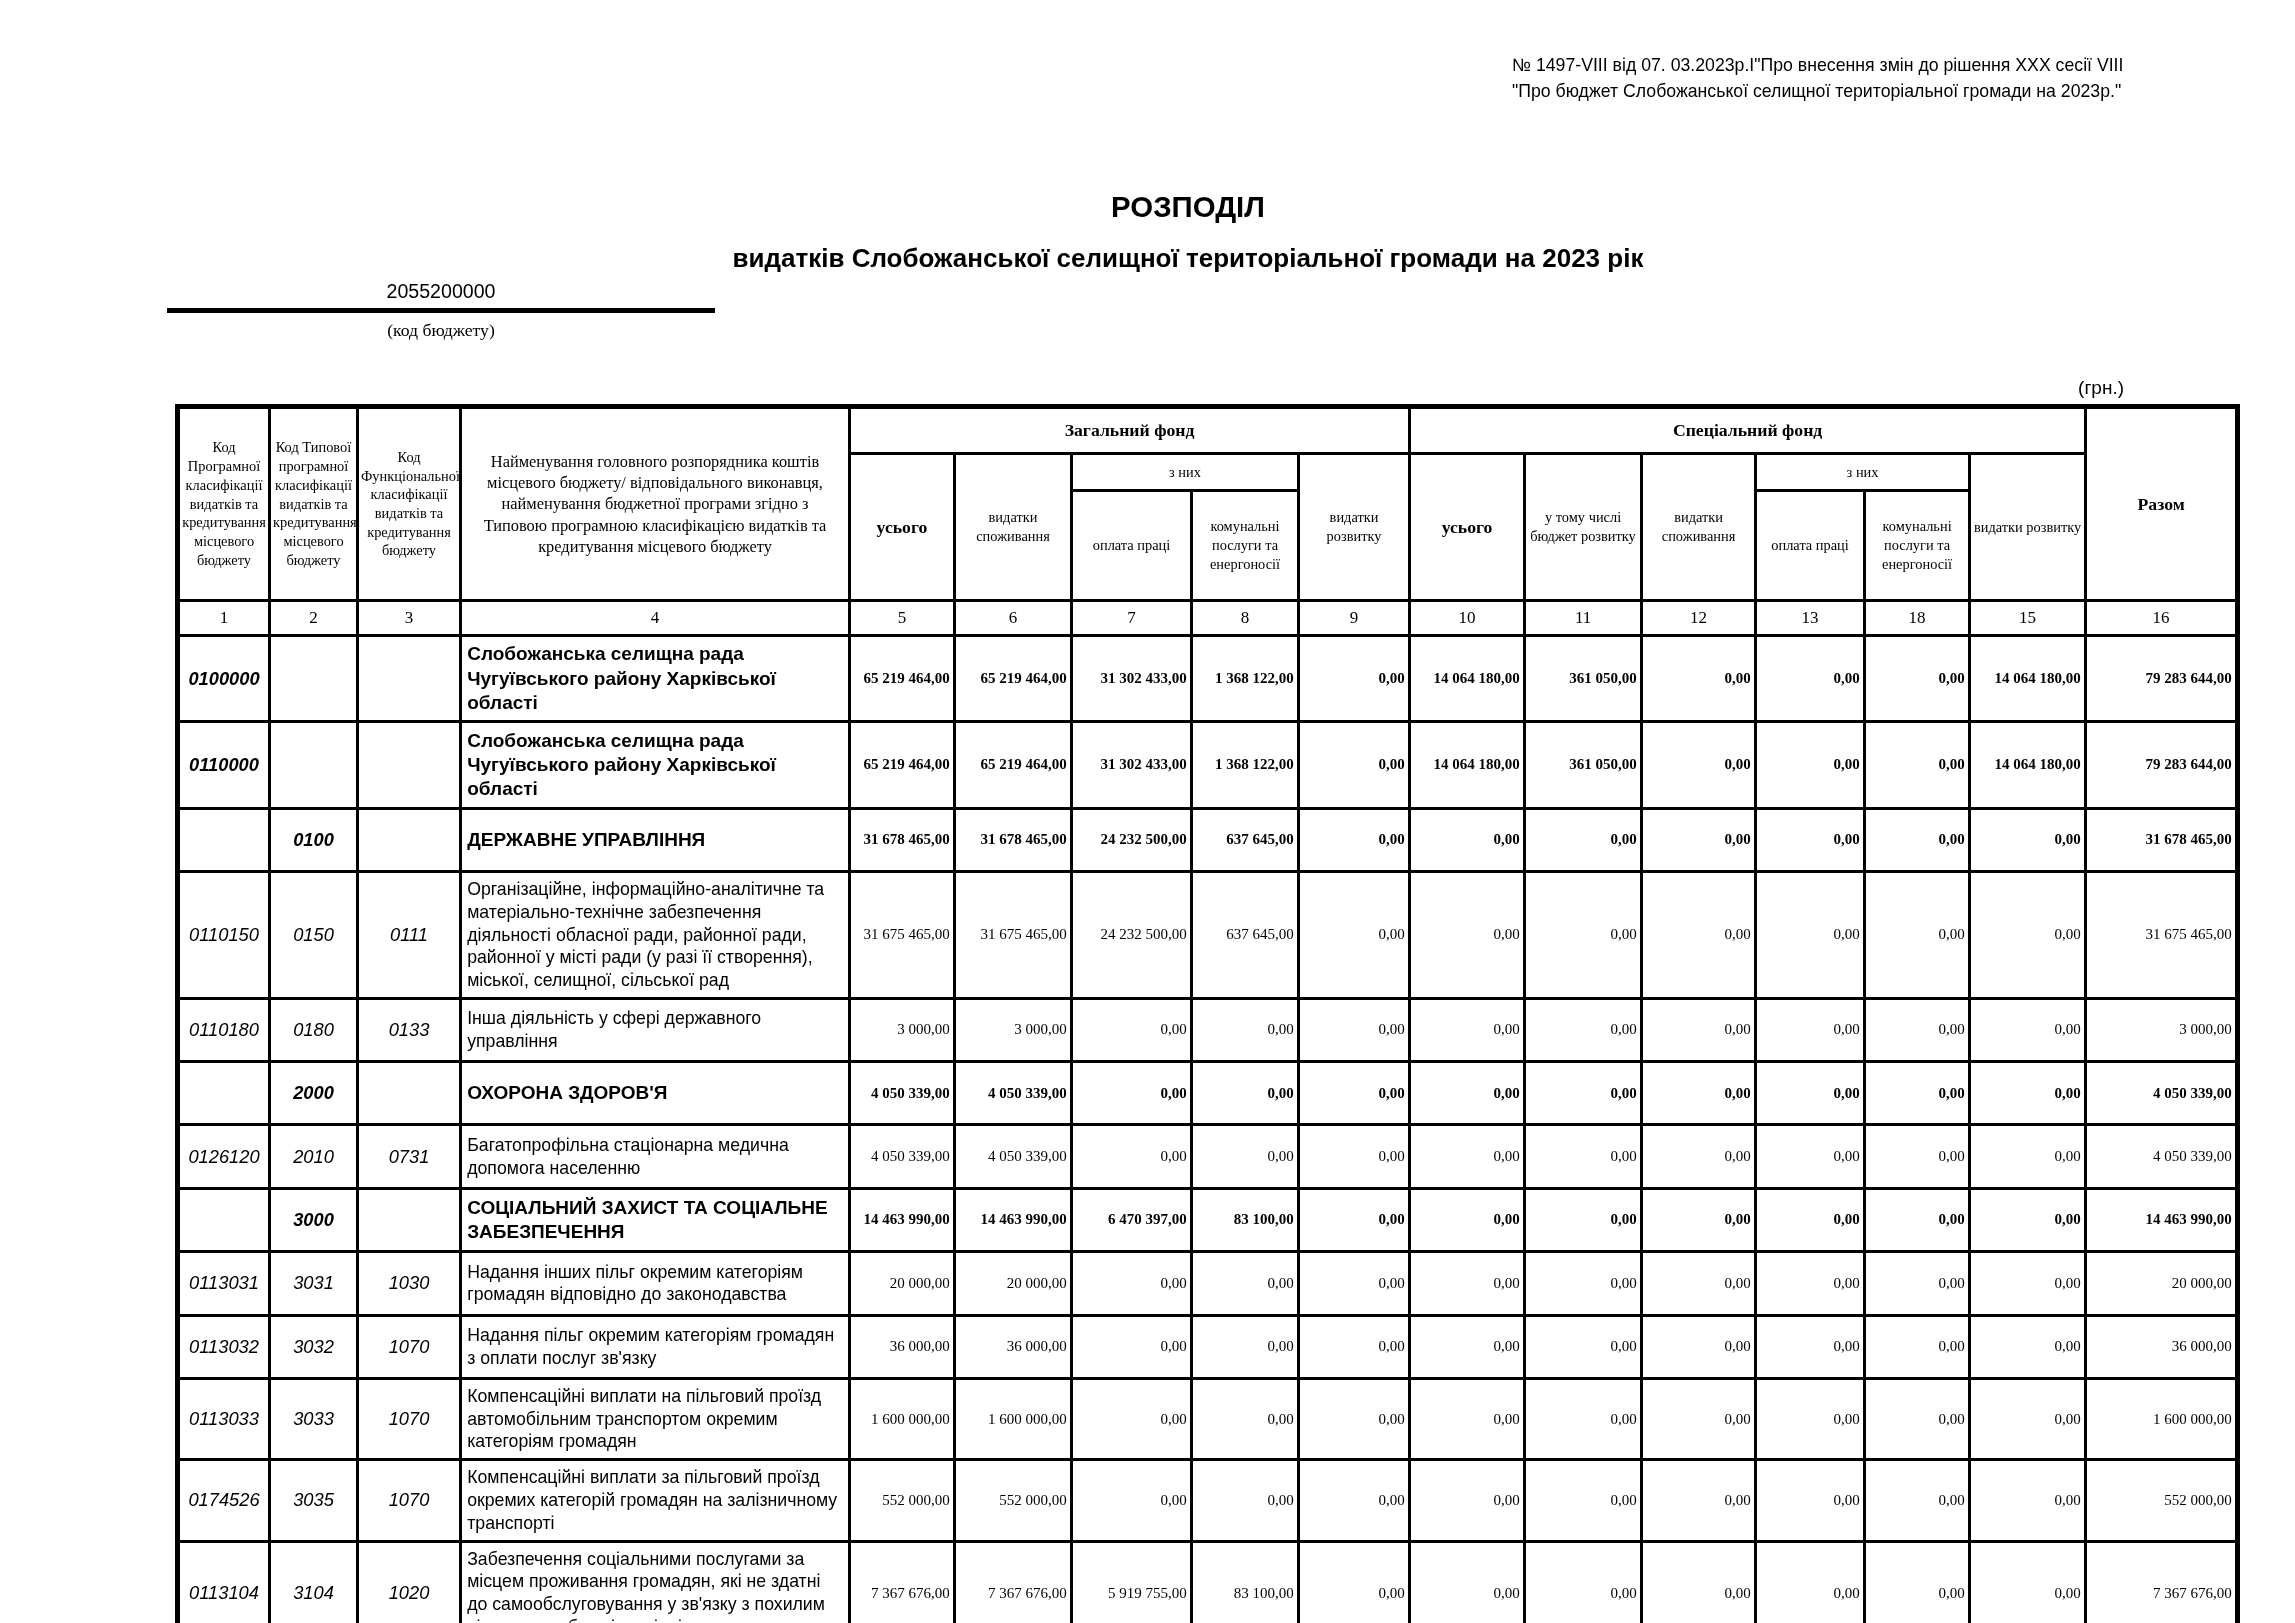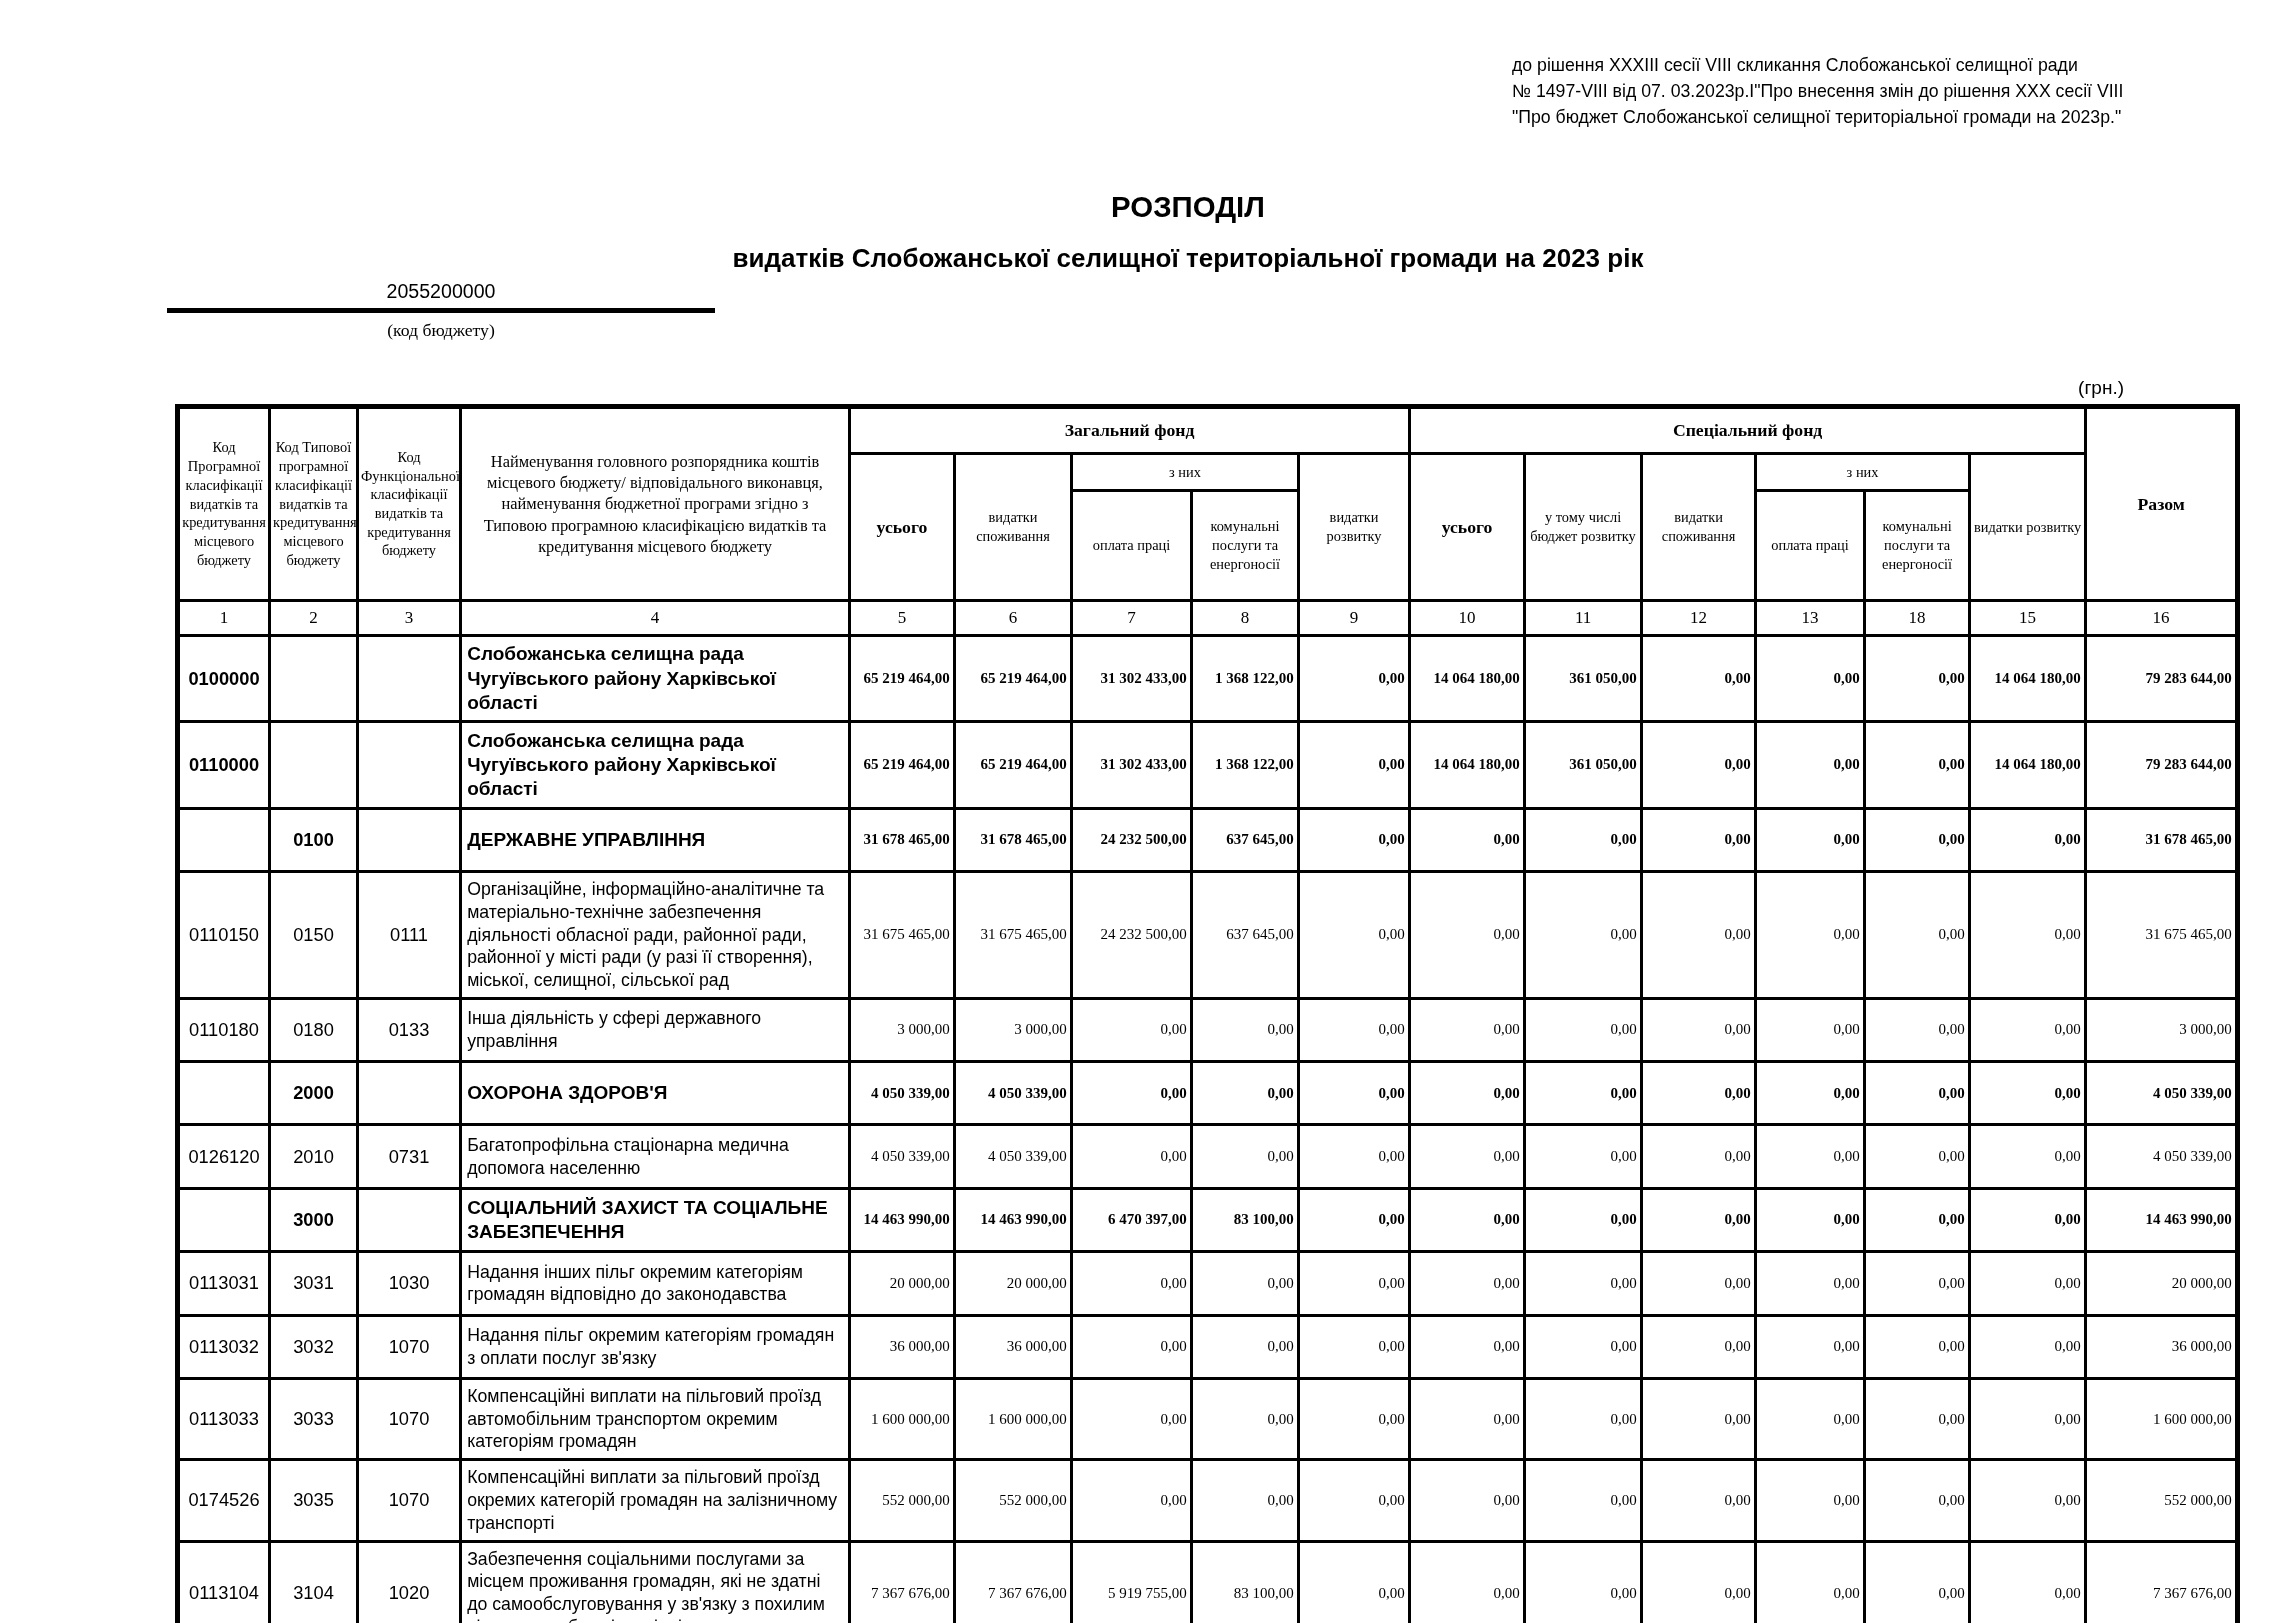--- a/index.html
+++ b/index.html
@@ -63,37 +63,36 @@
   tr.h2 { height:37px; }
   tr.h3 { height:110px; }
   tr.nums { height:35px; }
   tr.nums th { font-size:17px; font-weight:normal; }
 
   tbody td {
     vertical-align:middle; height:50px;
     border-top-width:5.9px; border-bottom-width:5.9px;
   }
   tbody td.code {
-    text-align:center; font-family:"Liberation Sans", sans-serif; font-size:18.3px;
+    text-align:center; font-family:"Liberation Sans", sans-serif; font-size:18.3px;font-style:italic;
   }
   tbody td.name {
     text-align:left; font-family:"Liberation Sans", sans-serif;
     font-size:17.7px; line-height:1.28; padding:5.2px 5.2px;
   }
   tbody td.val {
     text-align:right; font-size:15px; padding:2.6px 3.3px; white-space:nowrap;
   }
   tbody tr.bold td { font-weight:bold; }
   tbody tr.bold td.name { font-size:19px; }
 </style>
 </head>
 <body>
 
 <div class="annotation">
-  <div class="a-line">до рішення XXXIII   сесії VIII скликання    Слобожанської селищної ради</div>
   <div class="a-line">№ 1497-VIII від  07. 03.2023р.І"Про  внесення  змін до рішення XXX сесії  VIII</div>
   <div class="a-line">"Про бюджет Слобожанської селищної територіальної громади на 2023р."</div>
 </div>
 
 <div class="doc-title">РОЗПОДІЛ</div>
 <div class="doc-subtitle">видатків Слобожанської селищної територіальної громади на 2023 рік</div>
 
 <div class="budget-code">
   <span class="num">2055200000</span>
   <span class="label">(код бюджету)</span>

